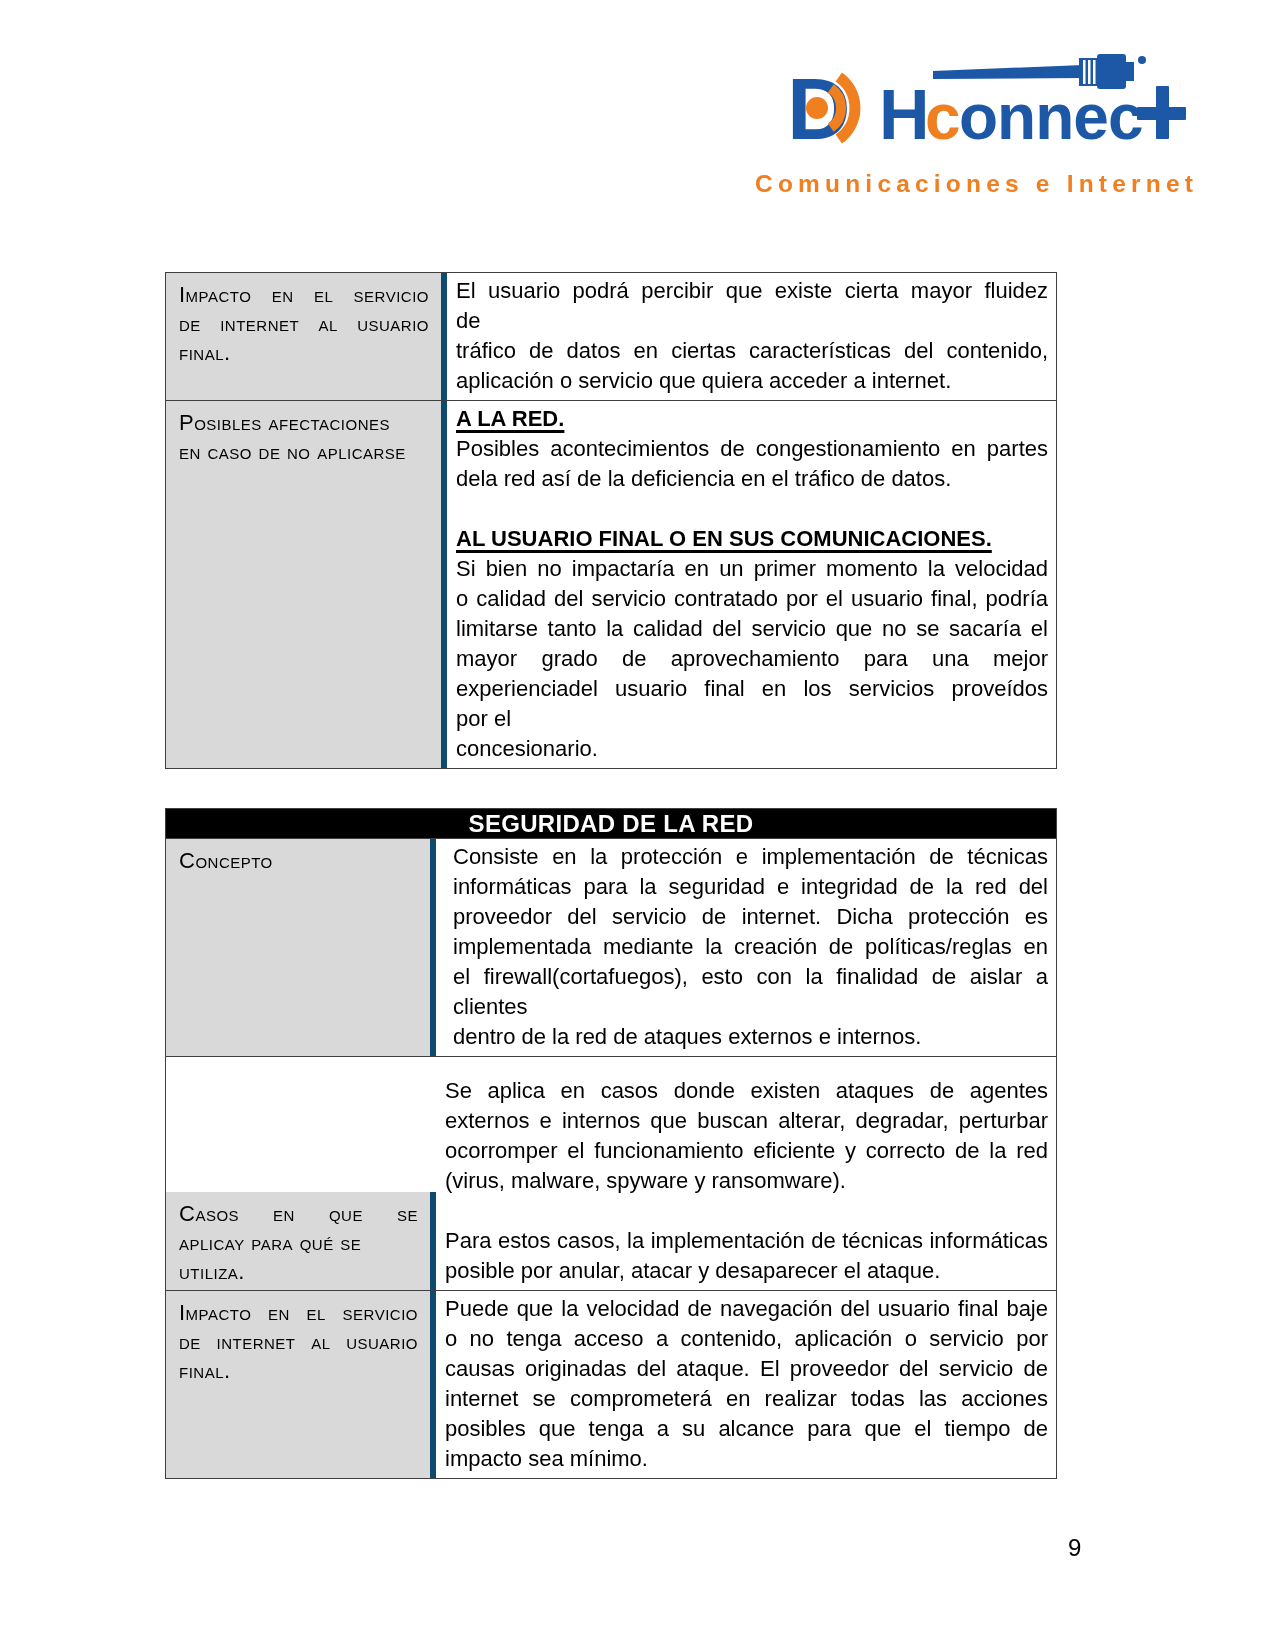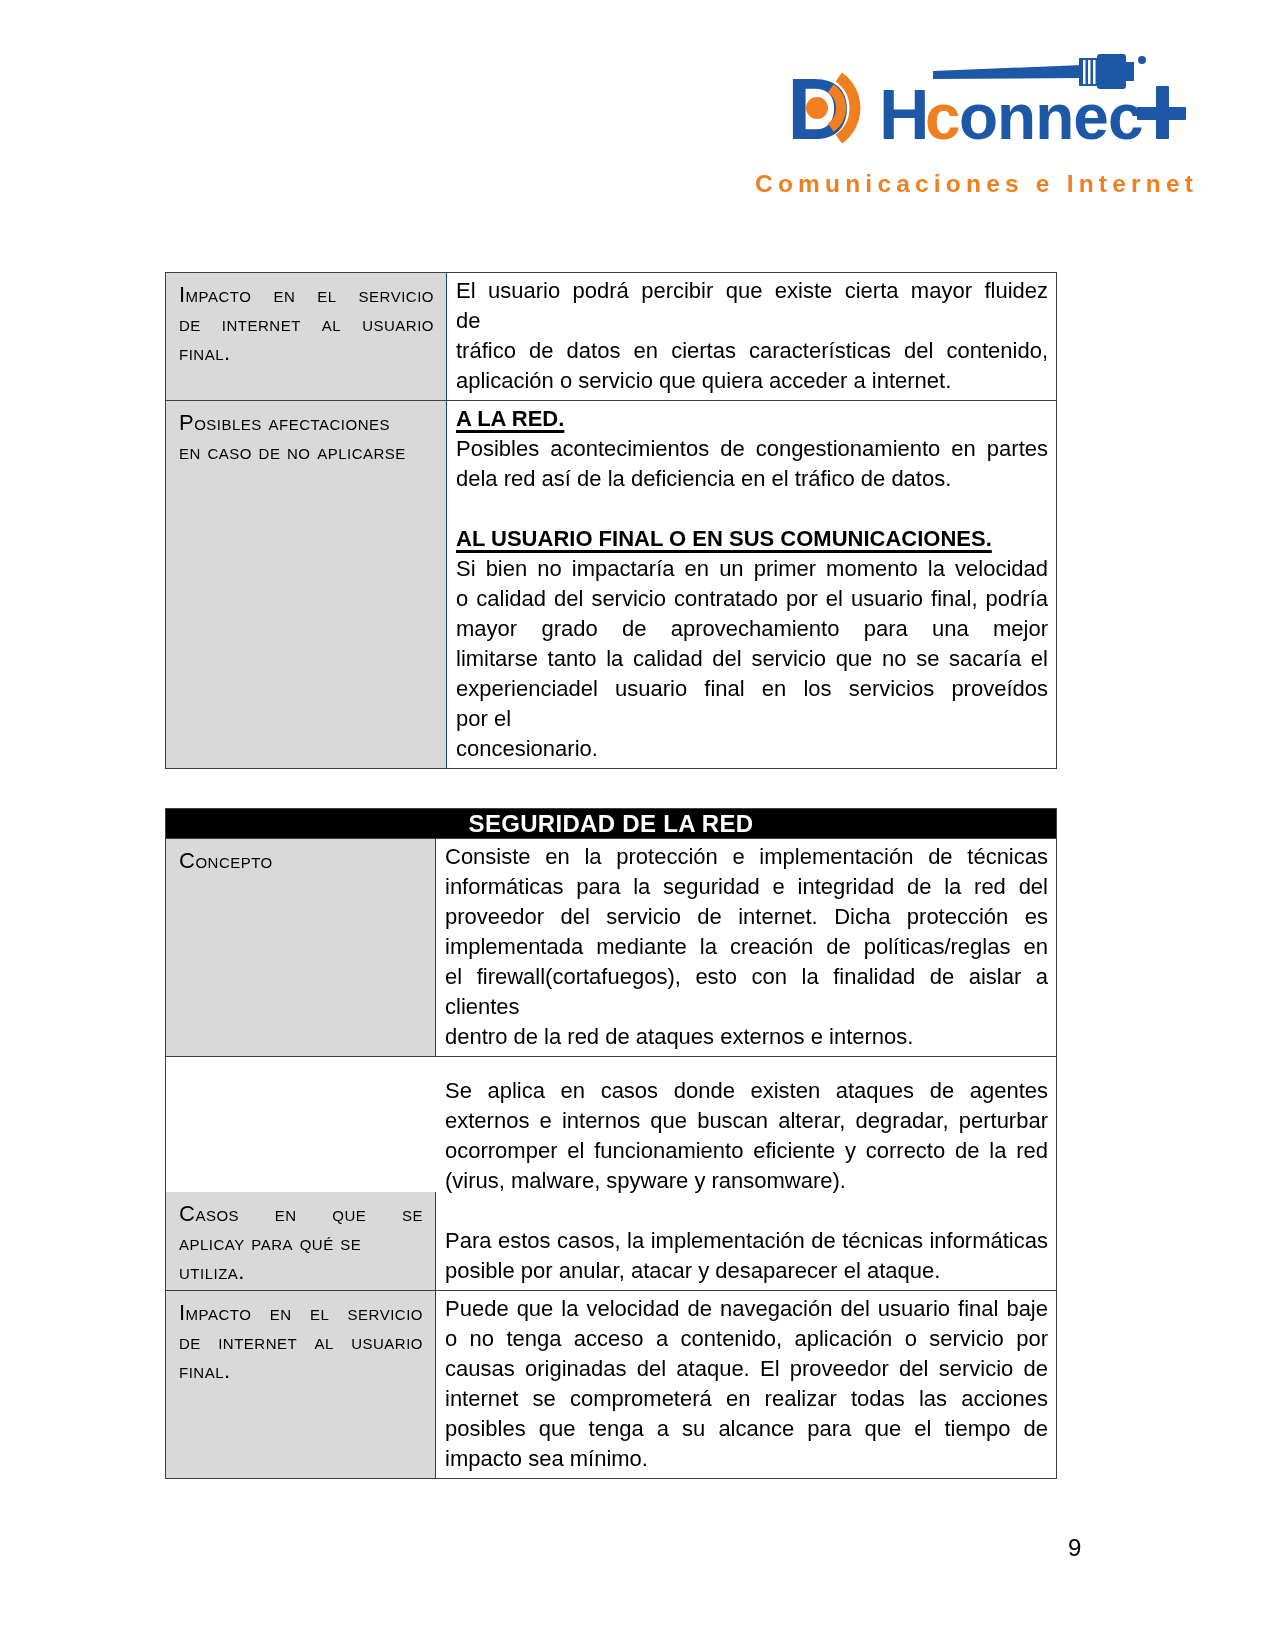--- a/index.html
+++ b/index.html
@@ -20,41 +20,41 @@
   .tbl-title{
     background:#000;color:#fff;
     font-weight:700;font-size:24px;line-height:30px;height:29px;
     text-align:center;letter-spacing:.3px;
   }
   .row{display:flex;box-sizing:border-box;}
   .row + .row{border-top:1px solid #3f3f3f;}
   .tbl-title + .row{border-top:1px solid #3f3f3f;}
   .cell-h{
     flex:0 0 281px;box-sizing:border-box;
-    background:#d9d9d9;border-right:1px solid #0c4a6e;
+    background:#d9d9d9;border-right:6px solid #0c4a6e;
     padding:7px 12px 4px 13px;
     font-variant:small-caps;letter-spacing:.5px;
     font-size:22px;
   }
   .tbl-seg .cell-h{flex:0 0 270px;}
   .cell-b{
     flex:1 1 auto;box-sizing:border-box;
     padding:3px 8px 4px 9px;
     font-size:22px;
   }
   .ln{line-height:30px;min-height:30px;}
   .cell-h .ln{line-height:29px;min-height:29px;}
   .ln.j{text-align:justify;text-align-last:justify;}
   .ln.l{text-align:left;}
   .ln.h{font-weight:700;text-decoration:underline;text-decoration-thickness:2.5px;text-underline-offset:4px;}
   .ln.b{height:30px;}
   
   .tbl-cont .row:nth-child(1){min-height:114px;}
   .tbl-cont .row:nth-child(2){min-height:360px;}
-  .tbl-seg  .row:nth-child(2){min-height:218px;}
+  .tbl-seg  .row:nth-child(2){min-height:218px;gap:8px;}
   .tbl-seg  .row:nth-child(3){min-height:234px;align-items:flex-end;}
   .tbl-seg  .row:nth-child(4){min-height:184px;}
   
   .pagenum{position:absolute;left:1068px;top:1534px;font-size:24px;}
 </style>
 </head>
 <body>
 
 <div class="page">
 
@@ -115,22 +115,22 @@
           <div class="ln l">en caso de no aplicarse</div>
         </div>
       <div class="cell-b">
           <div class="ln h">A LA RED.</div>
           <div class="ln j">Posibles acontecimientos de congestionamiento en partes</div>
           <div class="ln l">dela red así de la deficiencia en el tráfico de datos.</div>
           <div class="ln b">&nbsp;</div>
           <div class="ln h">AL USUARIO FINAL O EN SUS COMUNICACIONES.</div>
           <div class="ln j">Si bien no impactaría en un primer momento la velocidad</div>
           <div class="ln j">o calidad del servicio contratado por el usuario final, podría</div>
+          <div class="ln j">limitarse tanto la calidad del servicio que no se sacaría el</div>
           <div class="ln j">mayor grado de aprovechamiento para una mejor</div>
-          <div class="ln j">limitarse tanto la calidad del servicio que no se sacaría el</div>
           <div class="ln j">experienciadel usuario final en los servicios proveídos</div>
           <div class="ln l">por el</div>
           <div class="ln l">concesionario.</div>
         </div>
     </div>
   </div>
 
   <div class="tbl tbl-seg">
     <div class="tbl-title">SEGURIDAD DE LA RED</div>
     <div class="row">

